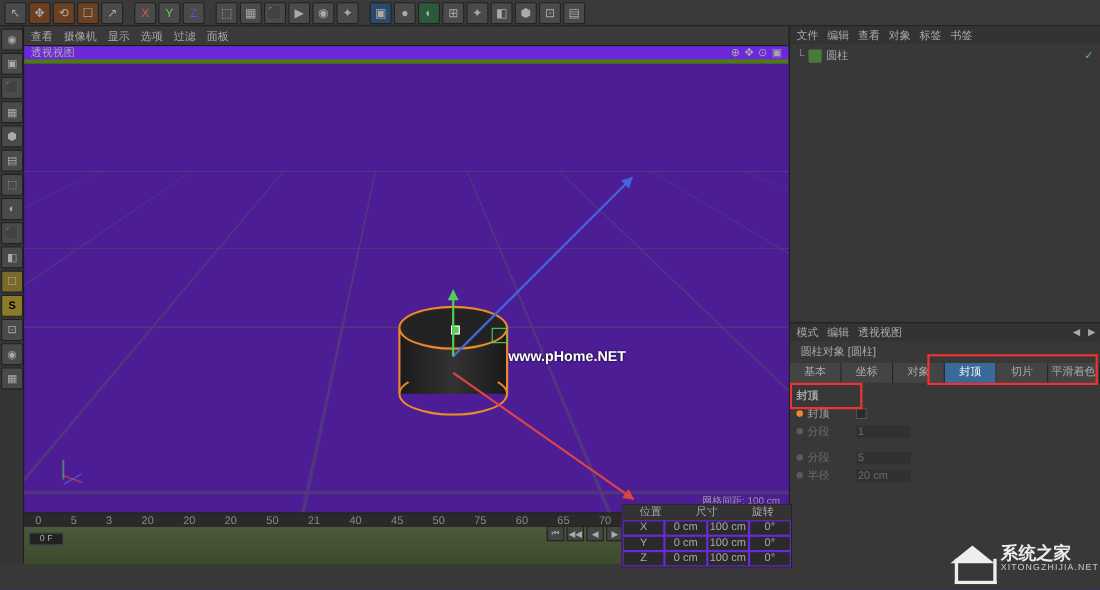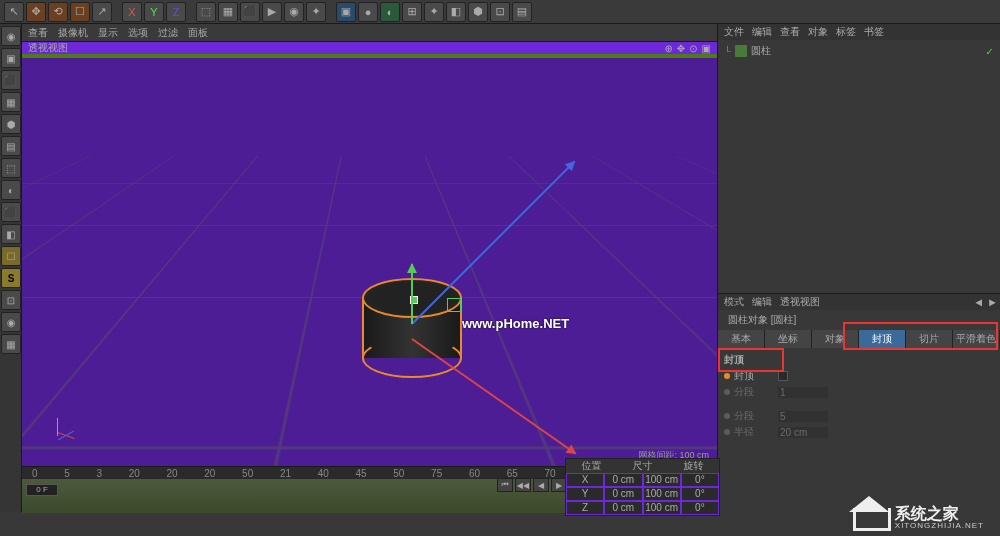--- a/index.html
+++ b/index.html
@@ -69,21 +69,21 @@
 .attr-row{display:flex;align-items:center;height:16px;gap:4px}
 .attr-row .dot{width:6px;height:6px;background:#ea8a2a;border-radius:50%}
 .attr-row .lbl{width:40px}
 .attr-row .val{width:50px;background:#2a2a2a;padding:0 2px}
 .attr-row .chk{width:10px;height:10px;background:#2a2a2a;border:1px solid #555}
 .attr-row.dim{opacity:.45}
 .red-box{position:absolute;border:2px solid #e33;pointer-events:none}
 .rb1{left:125px;top:28px;width:155px;height:28px}
 .rb2{left:0px;top:54px;width:66px;height:24px}
 .arrow-r{position:absolute;right:2px;top:2px;font-size:11px}
-.site-logo{position:absolute;right:16px;bottom:6px;display:flex;align-items:flex-end;gap:6px;color:#eee}
+.site-logo{position:absolute;right:1px;bottom:6px;display:flex;align-items:flex-start;gap:6px;color:#eee}
 .house-icon{width:40px;height:34px;position:relative}
 .house-icon::before{content:"";position:absolute;left:4px;top:12px;width:32px;height:20px;border:3px solid #eee;border-top:none}
 .house-icon::after{content:"";position:absolute;left:0;top:0;border-left:20px solid transparent;border-right:20px solid transparent;border-bottom:16px solid #eee}
 .logo-txt{display:flex;flex-direction:column;line-height:1}
 .logo-cn{font-size:16px;font-weight:bold;color:#eee}
 .logo-en{font-size:8px;letter-spacing:1px;color:#ccc}
 </style>
 </head>
 <body>
 

